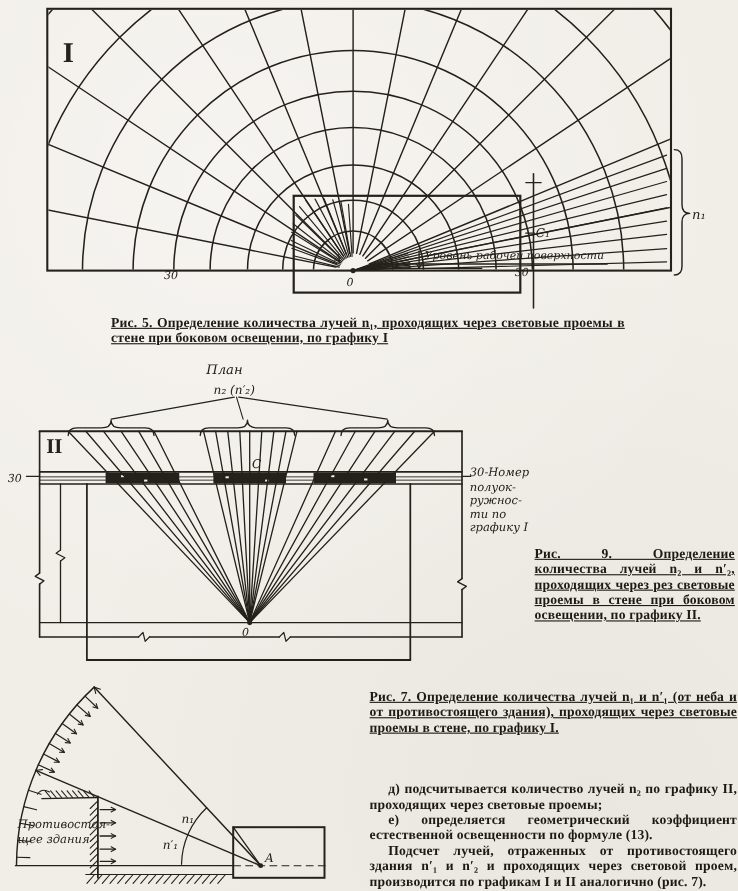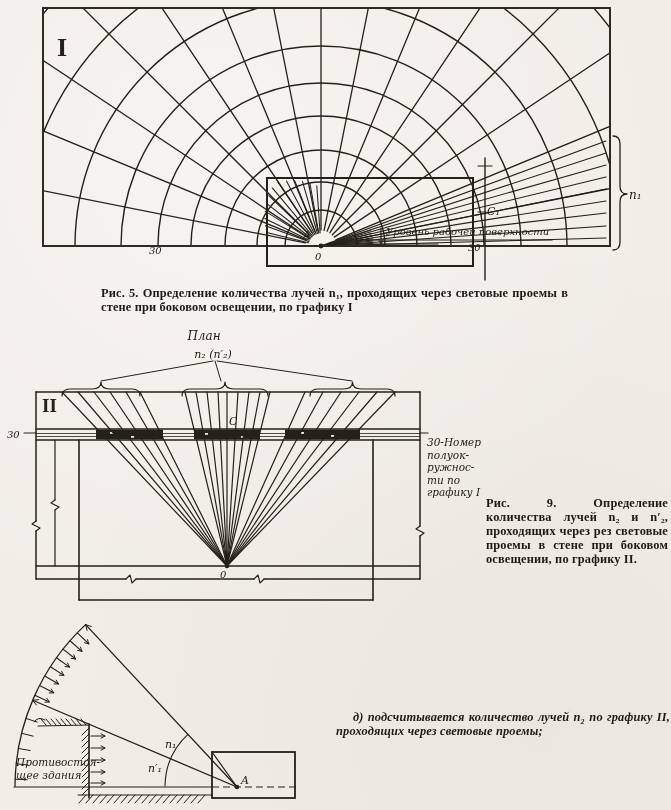--- a/index.html
+++ b/index.html
@@ -6,27 +6,27 @@
   .page{
     position:relative;width:671px;height:810px;overflow:hidden;
     background:#f1eee8;
     background-image:radial-gradient(circle at 30% 20%, rgba(255,255,255,.35), rgba(0,0,0,0) 60%),
                      radial-gradient(circle at 80% 90%, rgba(120,110,90,.06), rgba(0,0,0,0) 55%);
     font-family:"Liberation Serif",serif;color:#201c17;
   }
   svg{position:absolute;left:0;}
   .cap{
     position:absolute;font:600 12.4px/1.13 "Liberation Serif",serif;
-    color:#1d1a16;text-align:justify;letter-spacing:.15px;
+    color:#1d1a16;text-align:justify;letter-spacing:.15px;text-decoration:underline;
   }
   .bodytext{position:absolute;font:600 12.4px/1.13 "Liberation Serif",serif;color:#1d1a16;}
-  .bodytext p{margin:0;text-indent:17px;text-align:justify;letter-spacing:.15px;font-style:italic;}
+  .bodytext p{margin:0;text-indent:17px;text-align:justify;letter-spacing:.15px;}
   .note{
     position:absolute;font:italic 10.5px/1.2 "DejaVu Serif",serif;
-    color:#24201a;white-space:pre-line;margin-top:12px;
+    color:#24201a;white-space:pre-line;
   }
   .hw{font:italic 11px "DejaVu Serif",serif;fill:#24201a;}
   .hw10{font:italic 10px "DejaVu Serif",serif;fill:#24201a;}
   .hw12{font:italic 12px "DejaVu Serif",serif;fill:#24201a;}
   .mk{font:bold 26px "Liberation Serif",serif;fill:#24201a;}
   .mk2{font:bold 19px "Liberation Serif",serif;fill:#24201a;}
 </style>
 </head>
 <body>
 
@@ -286,17 +286,20 @@
         <path d="M187.8961180755001,734.3425334834197 A72 72 0 0 0 165.01096594873982,785.7434267365156" fill="none" stroke="#24201a" stroke-width="1.1" stroke-linejoin="round" stroke-linecap="round"></path>
       </g>
     <text class="hw" x="165" y="748">n₁</text>
     <text class="hw" x="148" y="772">n′₁</text>
     <text class="hw" x="241" y="784">A</text>
   </svg>
 
   <div class="note" style="left:16px;top:744px;width:80px">Противостоя-
 щее здания</div>
 
+  <div class="cap" style="left:336px;top:626px;width:334px">Рис. 7. Определение количества лучей n₁ и n′₁ (от неба и от противостоящего здания), проходящих через световые проемы в стене, по графику I.</div>
 
   <div class="bodytext" style="left:336px;top:710px;width:334px">
     <p>д) подсчитывается количество лучей n₂ по графику II, проходящих через световые проемы;</p>
+    <p>е) определяется геометрический коэффициент естественной освещенности по формуле (13).</p>
+    <p>Подсчет лучей, отраженных от противостоящего здания n′₁ и n′₂ и проходящих через световой проем, производится по графикам I и II аналогично (рис. 7).</p>
   </div>
 </div>
 
 </body></html>

